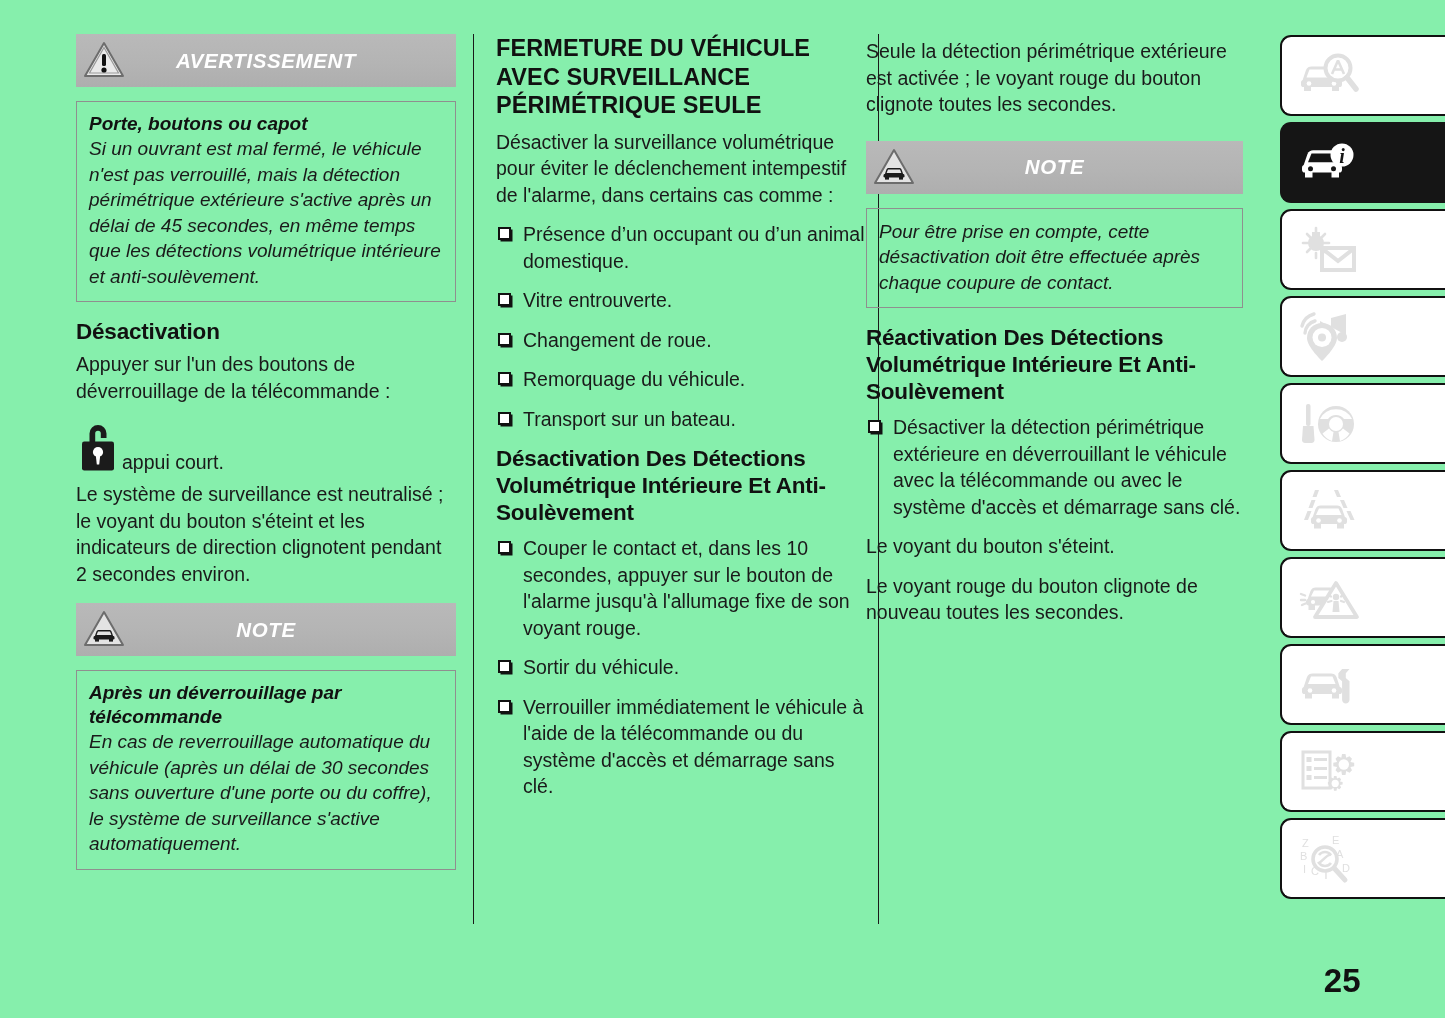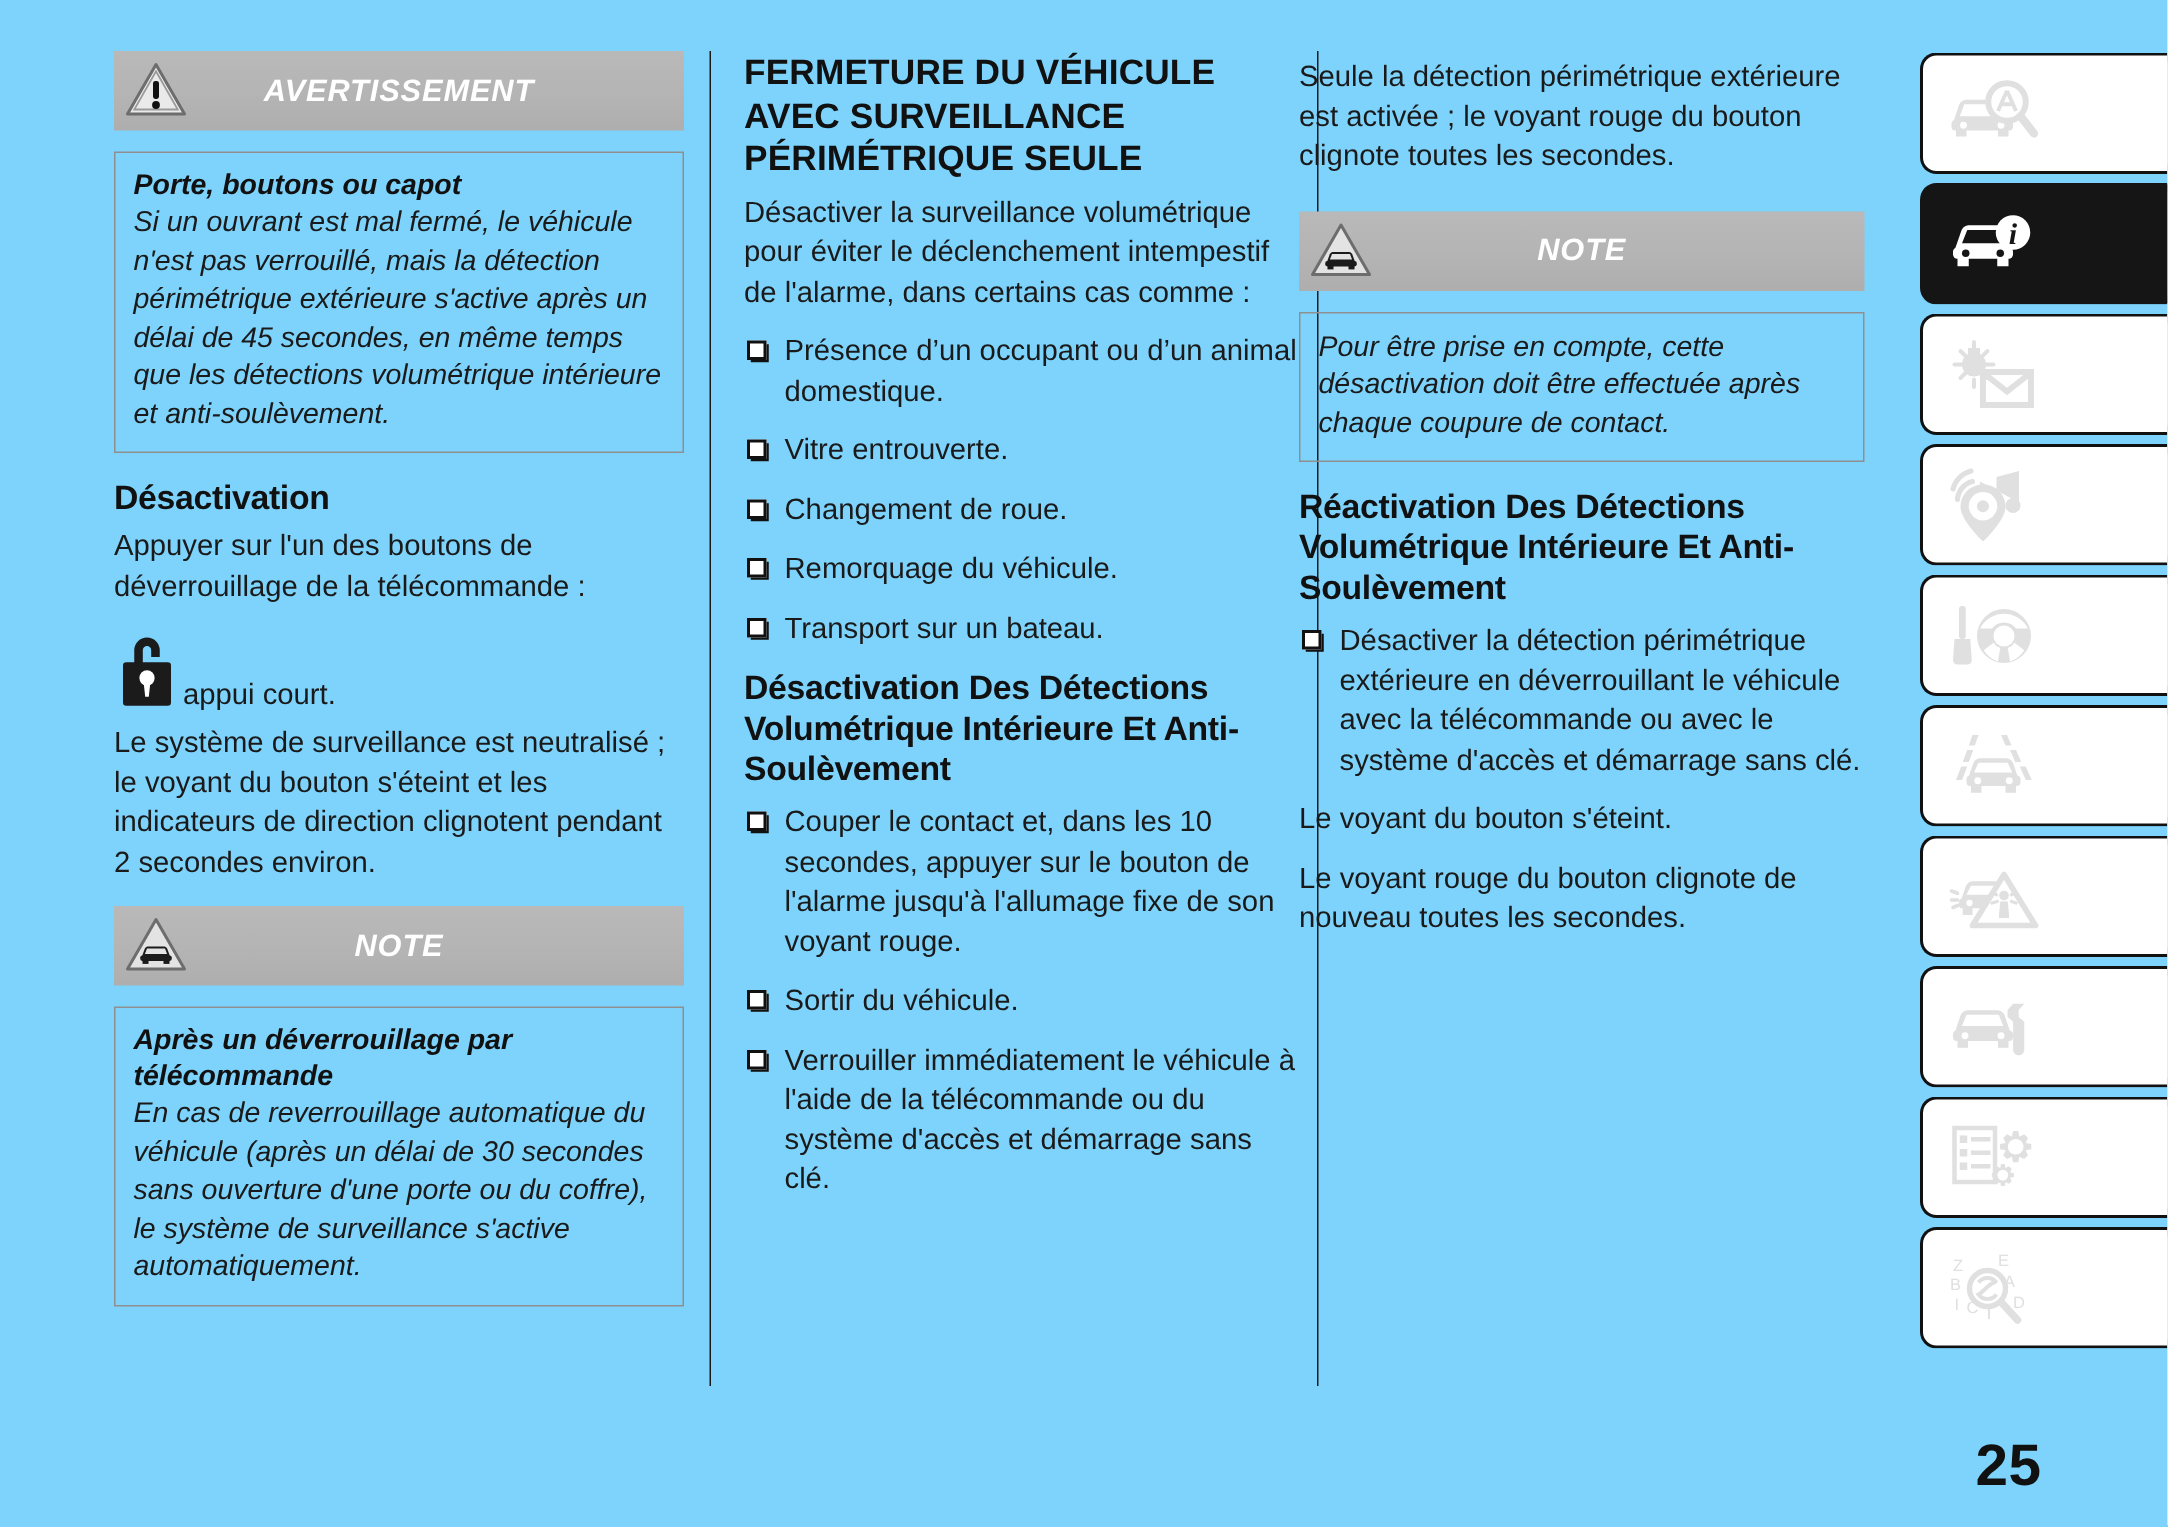--- a/index.html
+++ b/index.html
@@ -2,21 +2,21 @@
 <html><head>
 <meta charset="utf-8">
 <style>
   * { box-sizing: border-box; margin: 0; padding: 0; }
   html, body {
     width: 1445px; height: 1018px;
     background: #ffffff;
     font-family: "Liberation Sans", sans-serif;
     overflow: hidden;
   }
-  .page { position: relative; width: 1445px; height: 1018px; background: #7dd3fc; }
+  .page { position: relative; width: 1445px; height: 1018px; background: #86efac; }
 
   
   .columns { position: absolute; left: 76px; top: 34px; width: 1200px; height: 900px; }
 
   .col { position: absolute; top: 0; }
   .col-1 { left: 0px;   width: 380px; }
   .col-2 { left: 420px; width: 371px; }
   .col-3 { left: 790px; width: 377px; }
 
   .divider { position: absolute; top: 0; width: 1px; height: 890px; background: #1a1a1a; }
@@ -118,21 +118,21 @@
   }
   .tab.active { background: #151515; border-color: #151515; }
   .tab .tab-icon {
     position: absolute; left: 16px; top: 50%;
     transform: translateY(-50%);
     width: 62px; height: 56px;
   }
   .pagenum {
     position: absolute;
     right: 84px; bottom: 18px;
-    font-size: 39px; font-weight: bold; color: #111;
+    font-size: 33px; font-weight: bold; color: #111;
     letter-spacing: 0.3px;
     text-align: center;
   }
 </style>
 </head>
 <body>
 
 <div class="page">
 
   <div class="columns">

